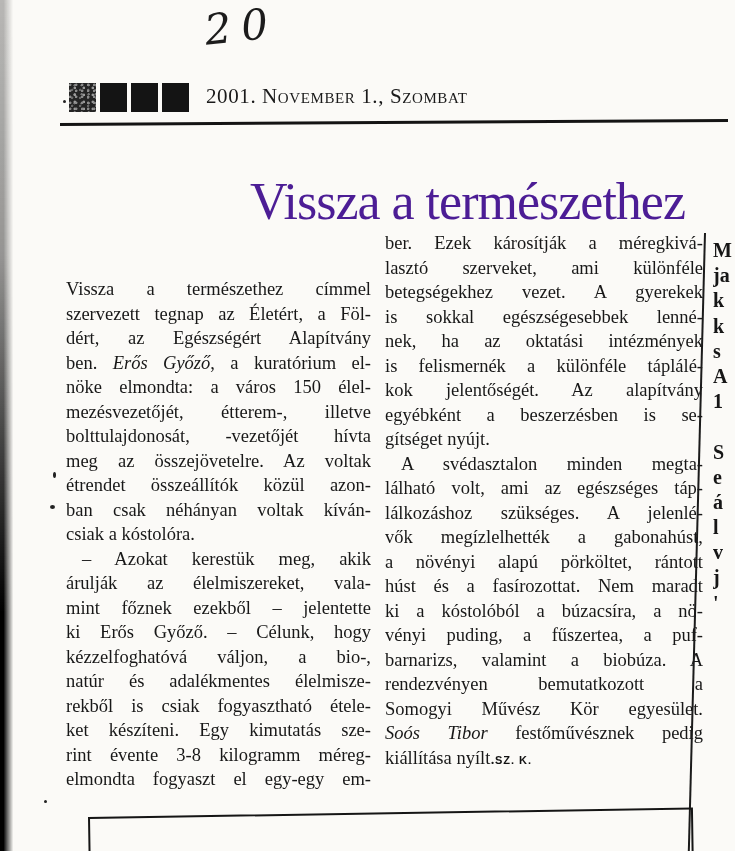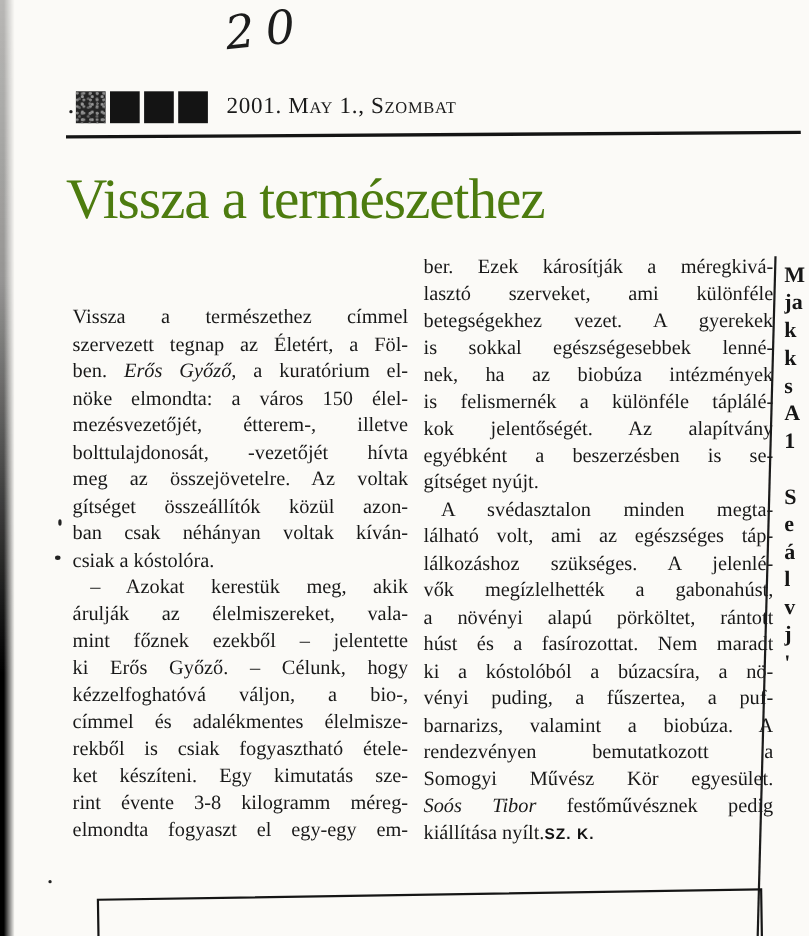--- a/index.html
+++ b/index.html
@@ -44,33 +44,33 @@
     font-size:21px;font-variant:small-caps;letter-spacing:.6px;color:#1a1a1a;
     white-space:nowrap;
   }
   .header-rule{
     position:absolute;left:60px;top:123px;width:668px;height:3px;background:#141414;
     transform:rotate(-.35deg);transform-origin:left center;
   }
 
   
   .headline{
-    position:absolute;left:60px;top:152px;width:625px;text-align:left;
-    font-size:52px;letter-spacing:-1px;color:#4d7c0f;white-space:nowrap;
+    position:absolute;left:60px;top:172px;width:625px;text-align:right;
+    font-size:52px;letter-spacing:-1px;color:#4c1d95;white-space:nowrap;
   }
 
   
   .col{position:absolute;top:233px;font-size:18.5px;line-height:24.5px;color:#181818;}
   .col-left{left:66px;width:305px;margin-top:44px;}
   .col-right{left:385px;top:231px;width:318px;}
   .bl{height:24.5px;overflow:hidden;white-space:nowrap;}
   .bl.j{white-space:normal;text-align:justify;text-align-last:justify;}
   .bl.ind{text-indent:16px;}
   .sigmark{
-    font-family:"Liberation Sans",sans-serif;font-weight:bold;font-size:14px;
+    font-family:"Liberation Sans",sans-serif;font-weight:bold;font-size:11px;
     letter-spacing:1px;color:#111;
   }
 
   
   .divider-line{
     position:absolute;left:704px;top:233px;width:2px;height:620px;background:#1b1b1b;
     transform:rotate(1.5deg);transform-origin:top left;
   }
   .edge-col{
     position:absolute;left:713px;top:238px;width:24px;
@@ -97,54 +97,55 @@
 
 <div class="handnum">20</div>
 
 <div class="masthead">
   <div class="sq grainy"></div>
   <div class="sq"></div>
   <div class="sq"></div>
   <div class="sq"></div>
 </div>
 
-<div class="dateline">2001. May 1., Szombat</div>
+<div class="dateline">2001. November 1., Szombat</div>
 
 <div class="header-rule"></div>
 
 <div class="headline">Vissza a természethez</div>
 
 <div id="col-left" class="col col-left">
     <div class="bl j"><span>Vissza a természethez címmel</span></div>
     <div class="bl j"><span>szervezett tegnap az Életért, a Föl-</span></div>
+    <div class="bl j"><span>dért, az Egészségért Alapítvány</span></div>
     <div class="bl j"><span>ben. </span><span style="font-style: italic;">Erős Győző</span><span>, a kuratórium el-</span></div>
     <div class="bl j"><span>nöke elmondta: a város 150 élel-</span></div>
     <div class="bl j"><span>mezésvezetőjét, étterem-, illetve</span></div>
     <div class="bl j"><span>bolttulajdonosát, -vezetőjét hívta</span></div>
     <div class="bl j"><span>meg az összejövetelre. Az voltak</span></div>
-    <div class="bl j"><span>gítséget összeállítók közül azon-</span></div>
+    <div class="bl j"><span>étrendet összeállítók közül azon-</span></div>
     <div class="bl j"><span>ban csak néhányan voltak kíván-</span></div>
     <div class="bl"><span>csiak a kóstolóra.</span></div>
     <div class="bl j ind"><span>– Azokat kerestük meg, akik</span></div>
     <div class="bl j"><span>árulják az élelmiszereket, vala-</span></div>
     <div class="bl j"><span>mint főznek ezekből – jelentette</span></div>
     <div class="bl j"><span>ki Erős Győző. – Célunk, hogy</span></div>
     <div class="bl j"><span>kézzelfoghatóvá váljon, a bio-,</span></div>
-    <div class="bl j"><span>címmel és adalékmentes élelmisze-</span></div>
+    <div class="bl j"><span>natúr és adalékmentes élelmisze-</span></div>
     <div class="bl j"><span>rekből is csiak fogyasztható étele-</span></div>
     <div class="bl j"><span>ket készíteni. Egy kimutatás sze-</span></div>
     <div class="bl j"><span>rint évente 3-8 kilogramm méreg-</span></div>
     <div class="bl j"><span>elmondta fogyaszt el egy-egy em-</span></div>
   </div>
 <div id="col-right" class="col col-right">
     <div class="bl j"><span>ber. Ezek károsítják a méregkivá-</span></div>
     <div class="bl j"><span>lasztó szerveket, ami különféle</span></div>
     <div class="bl j"><span>betegségekhez vezet. A gyerekek</span></div>
     <div class="bl j"><span>is sokkal egészségesebbek lenné-</span></div>
-    <div class="bl j"><span>nek, ha az biobúza intézmények</span></div>
+    <div class="bl j"><span>nek, ha az oktatási intézmények</span></div>
     <div class="bl j"><span>is felismernék a különféle táplálé-</span></div>
     <div class="bl j"><span>kok jelentőségét. Az alapítvány</span></div>
     <div class="bl j"><span>egyébként a beszerzésben is se-</span></div>
     <div class="bl"><span>gítséget nyújt.</span></div>
     <div class="bl j ind"><span>A svédasztalon minden megta-</span></div>
     <div class="bl j"><span>lálható volt, ami az egészséges táp-</span></div>
     <div class="bl j"><span>lálkozáshoz szükséges. A jelenlé-</span></div>
     <div class="bl j"><span>vők megízlelhették a gabonahúst,</span></div>
     <div class="bl j"><span>a növényi alapú pörköltet, rántott</span></div>
     <div class="bl j"><span>húst és a fasírozottat. Nem maradt</span></div>

